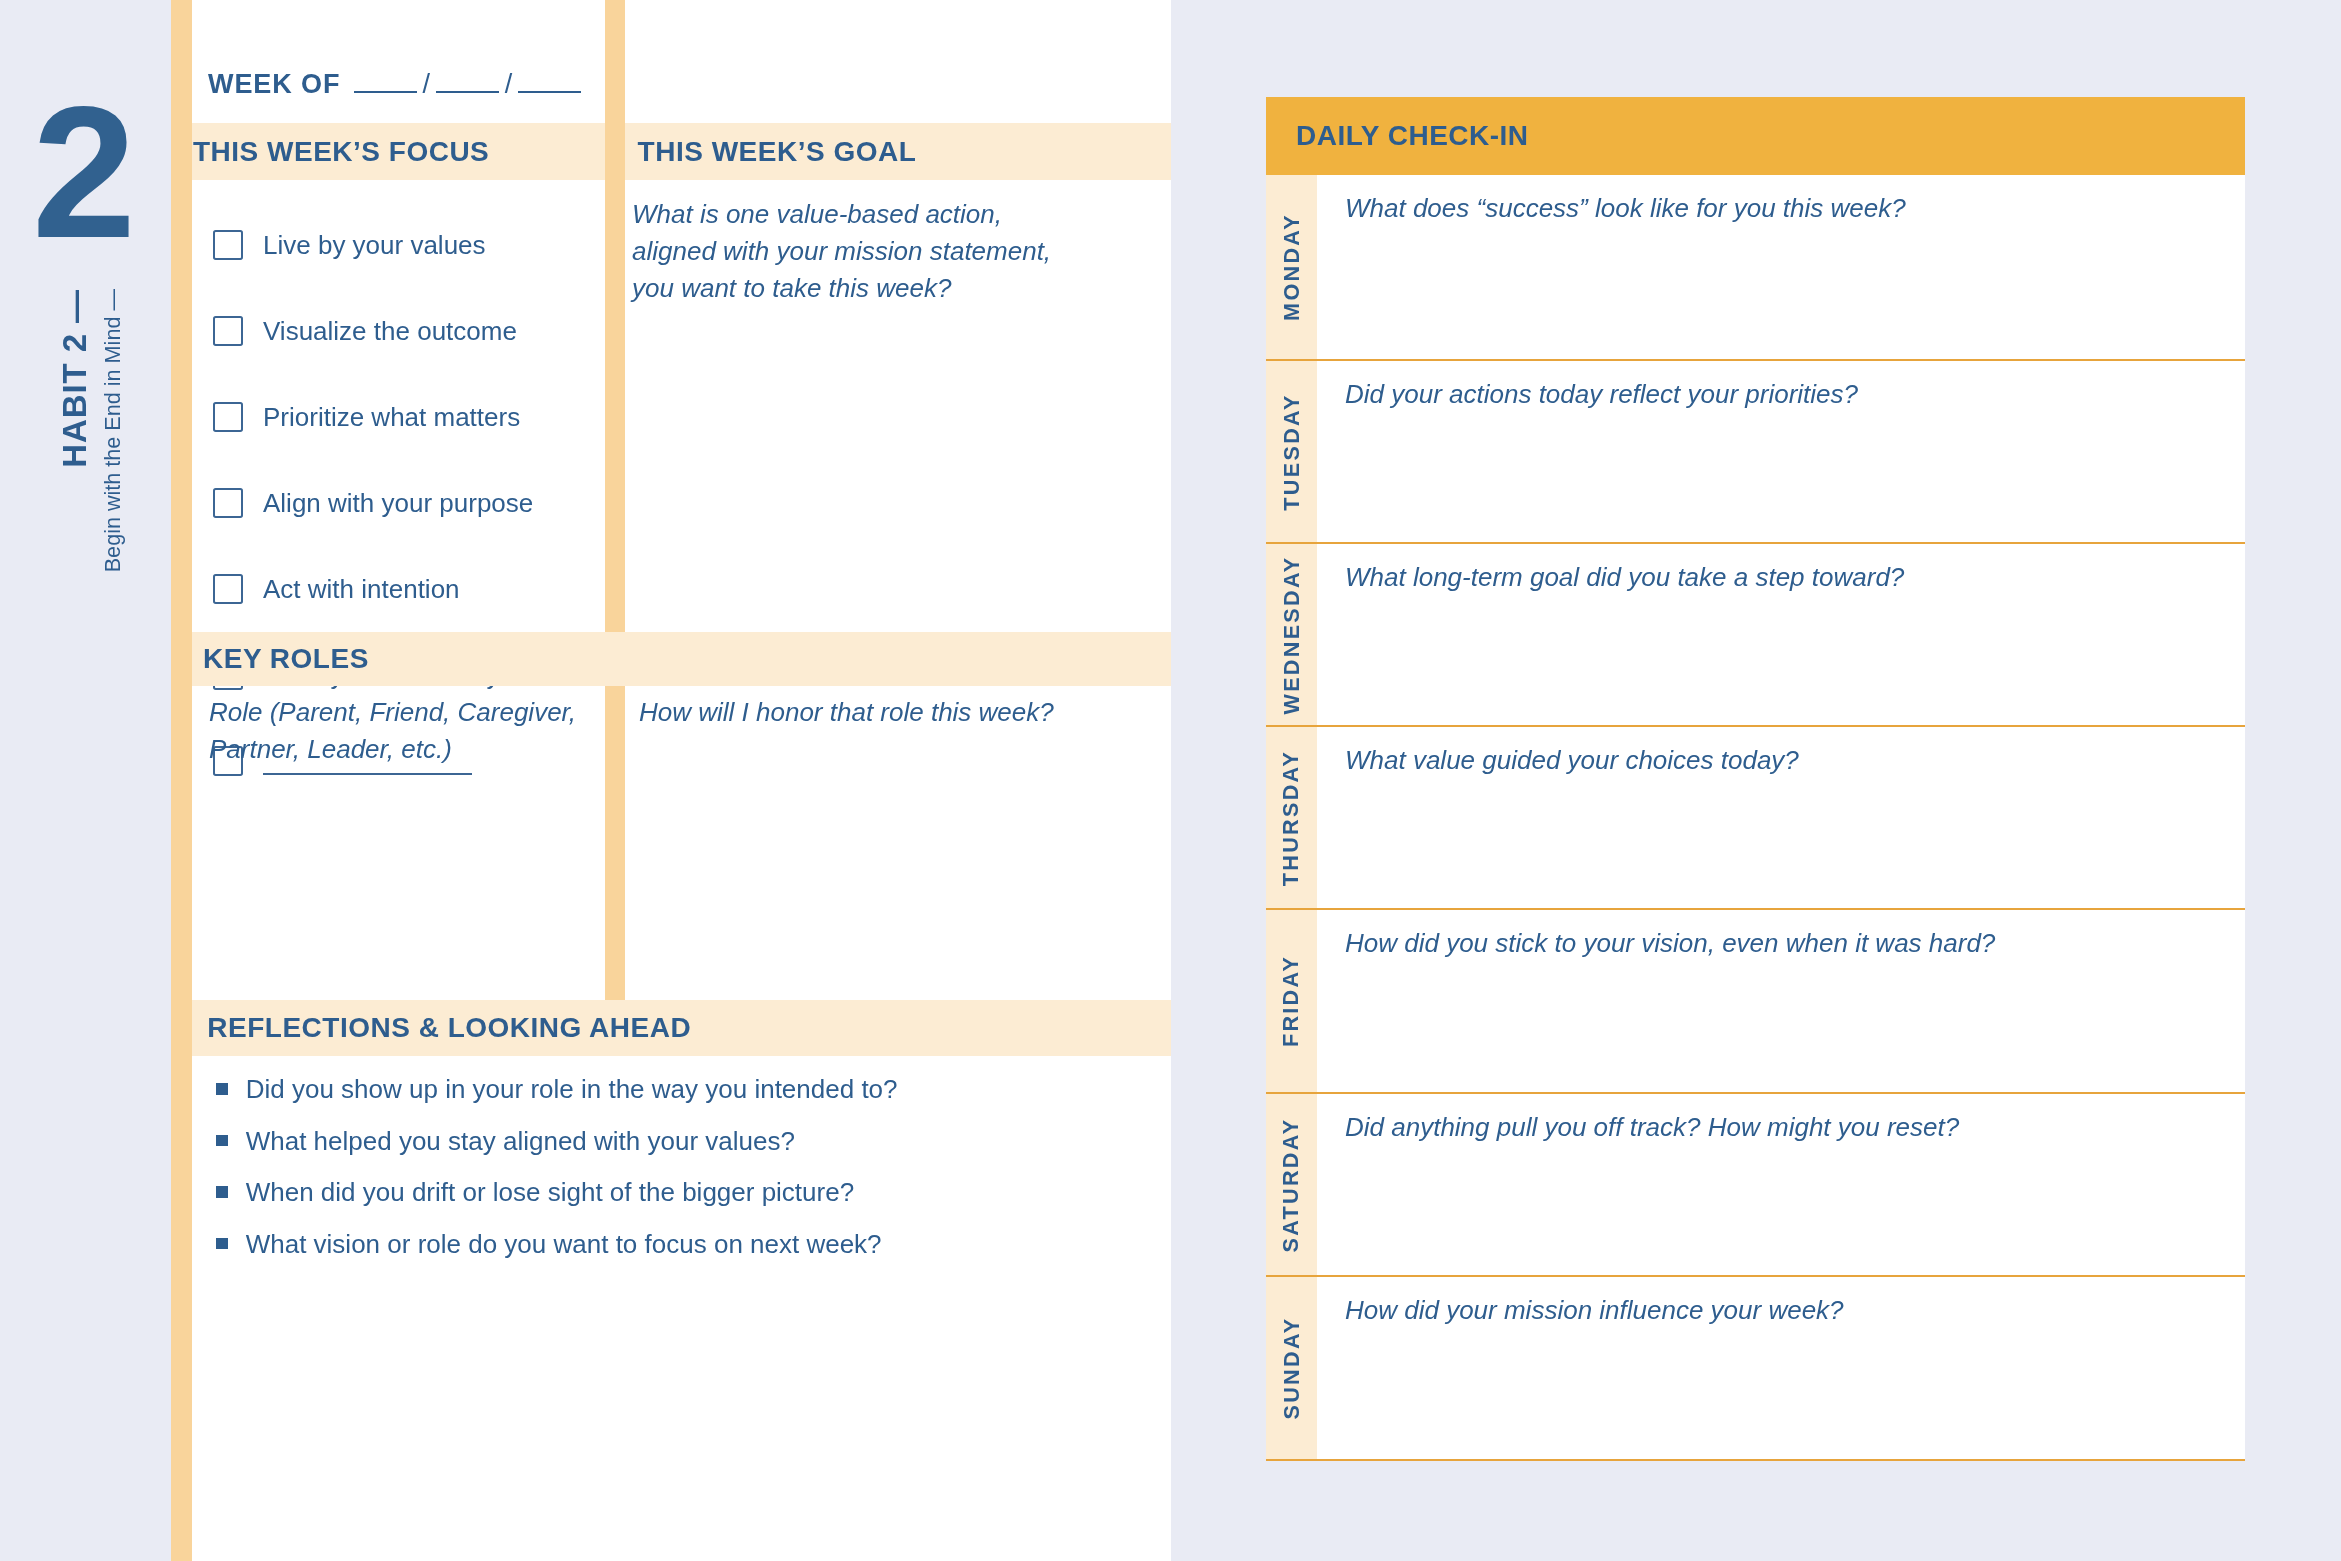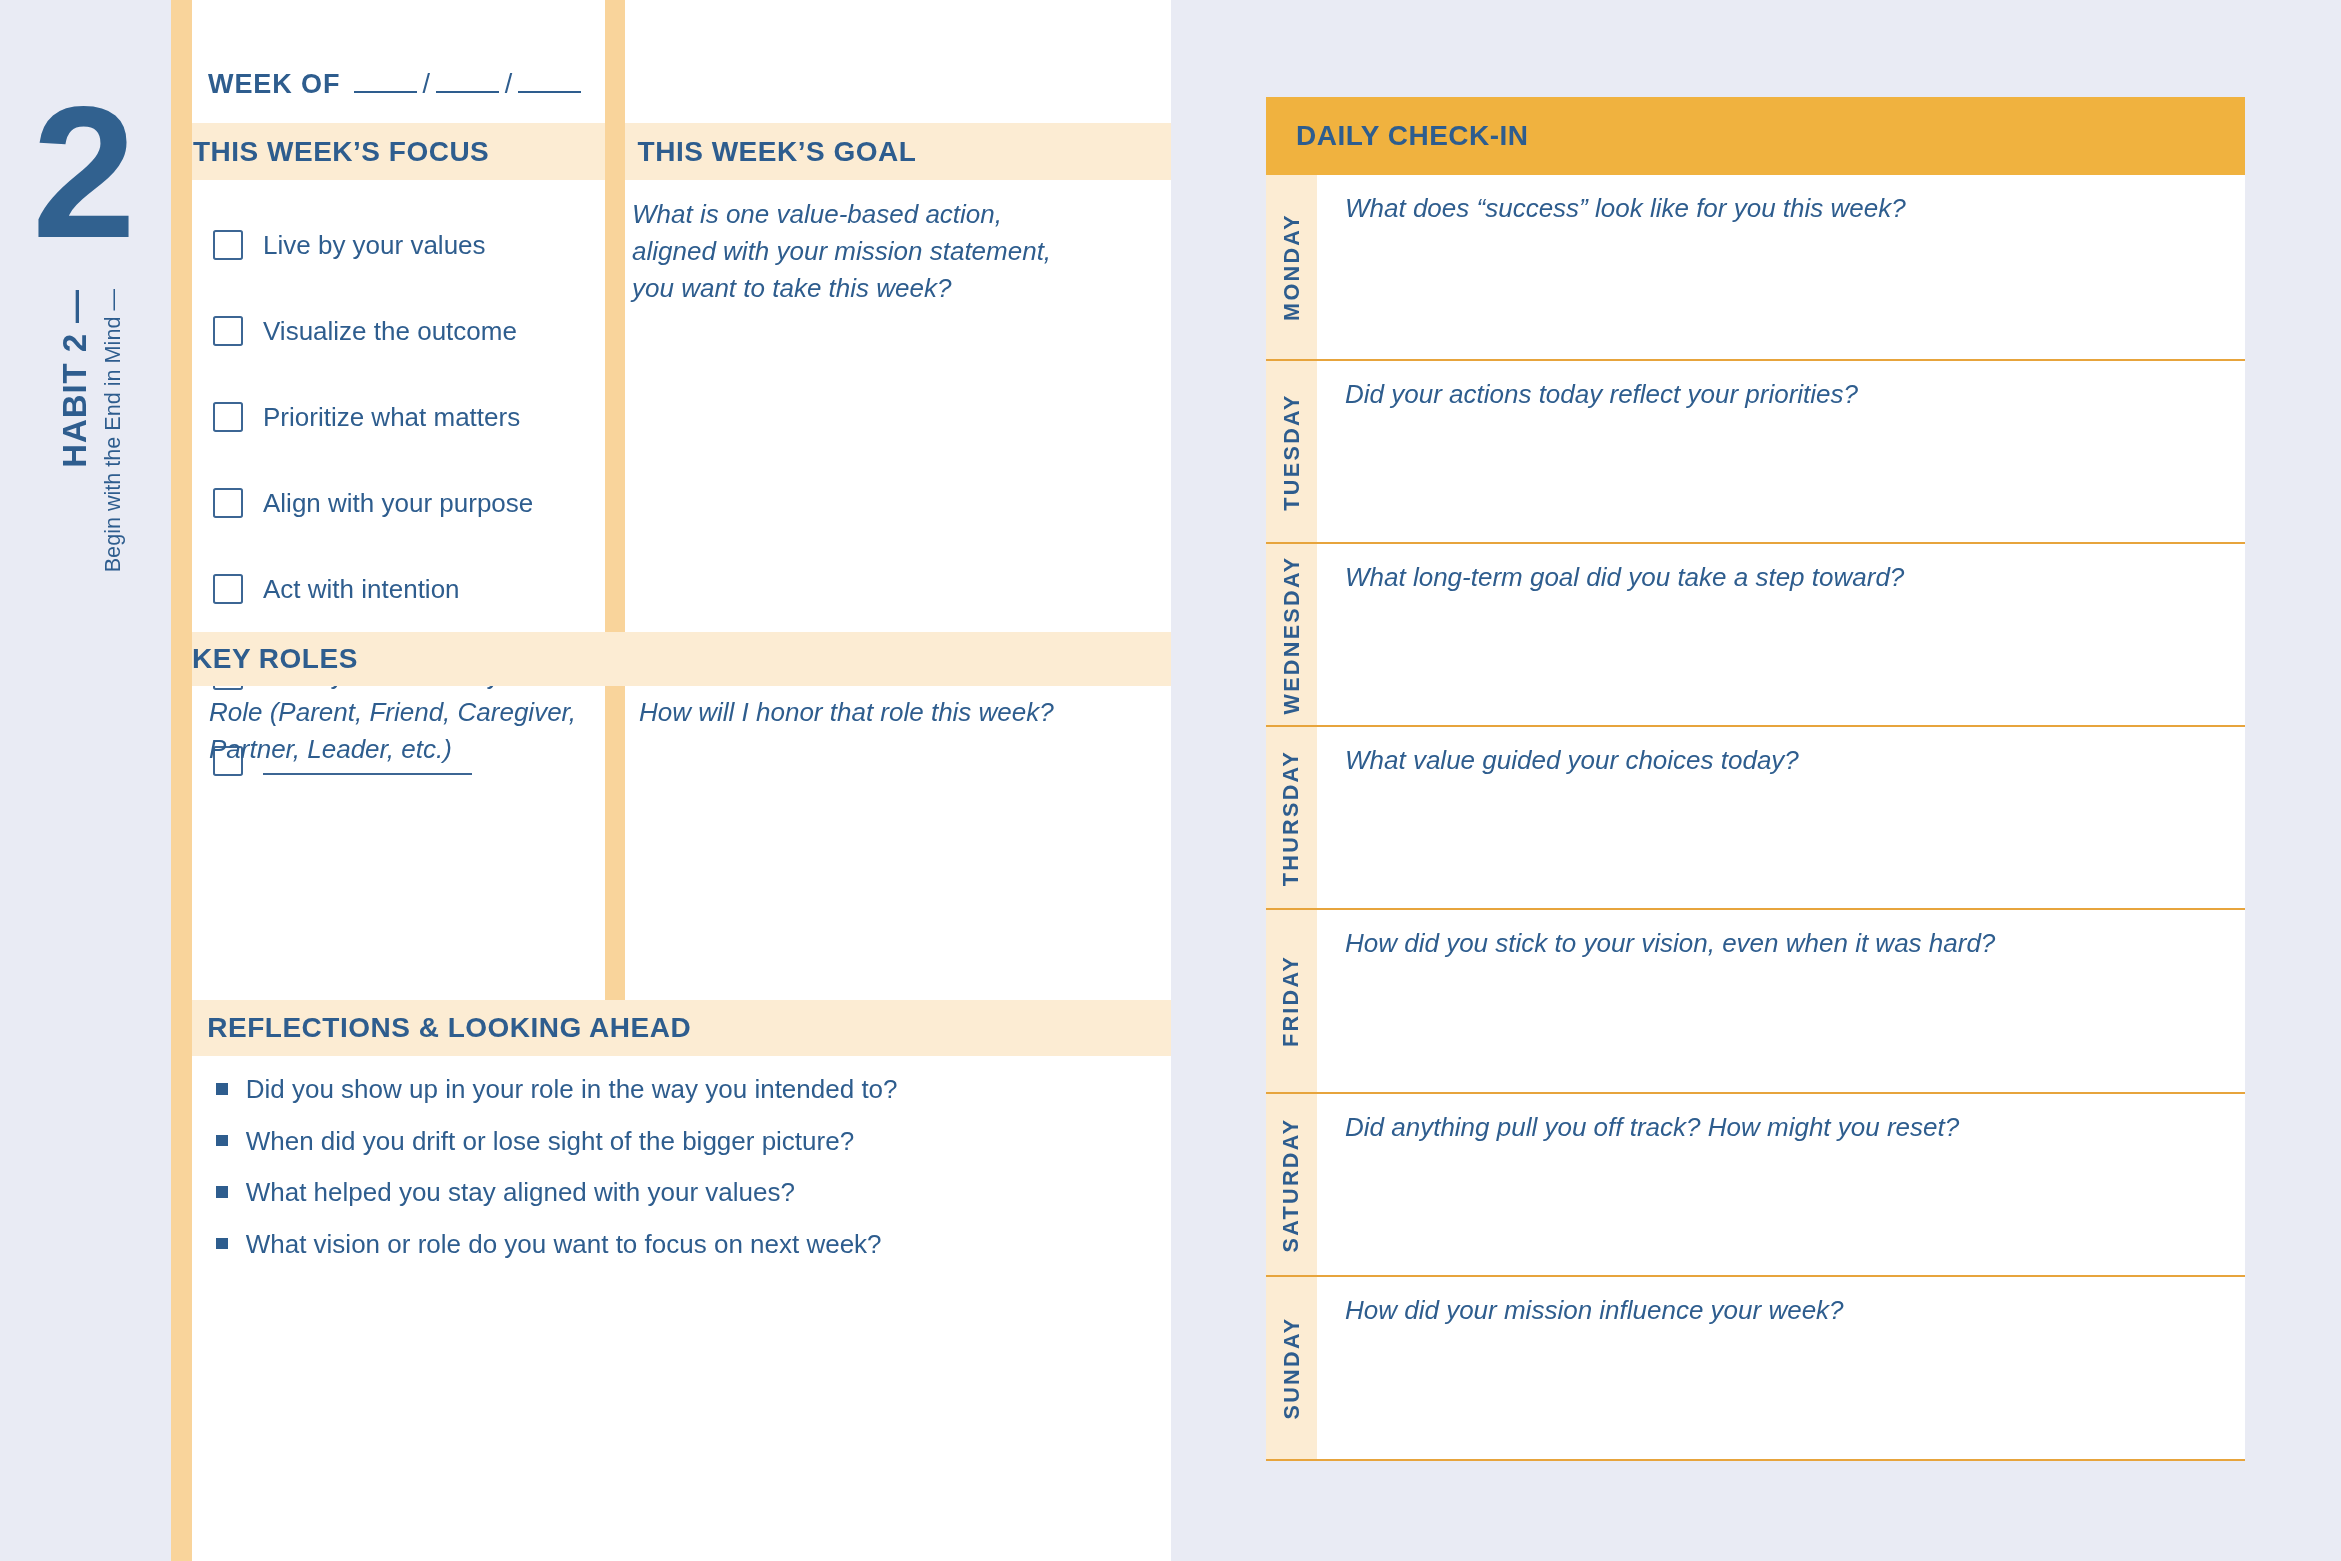--- a/index.html
+++ b/index.html
@@ -34,21 +34,21 @@
   .column-divider{position:absolute;left:434px;top:0;width:20px;height:1000px;background:#f9d49b;}
 
   .week-of{position:absolute;left:37px;top:68px;font-size:27px;font-weight:bold;color:#2e5d8e;letter-spacing:0.9px;}
   .blank{display:inline-block;width:63px;height:23.4px;border-bottom:2.7px solid #2e5d8e;margin:0 5.4px;vertical-align:baseline;}
   .slash{font-weight:normal;font-size:27px;}
 
   .band{position:absolute;height:57px;background:#fcecd3;display:flex;align-items:center;}
   .band-title{font-size:28px;font-weight:bold;color:#2e5d8e;letter-spacing:0.5px;}
   .band-focus{left:21px;top:123px;width:413px;padding-left:1px;box-sizing:border-box;}
   .band-goal{left:454px;top:123px;width:546px;padding-left:12.6px;box-sizing:border-box;}
-  .band-keyroles{left:21px;top:632px;width:979px;height:54px;padding-left:0;box-sizing:border-box;}
+  .band-keyroles{left:21px;top:632px;width:979px;height:54px;padding-left:11px;box-sizing:border-box;}
   .band-reflections{left:21px;top:1000px;width:979px;height:56px;padding-left:15.3px;box-sizing:border-box;}
 
   .checklist{position:absolute;left:42px;top:198px;display:flex;flex-direction:column;gap:24px;}
   .check-item{display:flex;align-items:center;margin-top:32px;}
   .checkbox{width:30px;height:30px;border:2.7px solid #3c6694;border-radius:2.7px;background:#fff;box-sizing:border-box;flex:0 0 auto;}
   .check-label{margin-left:20px;font-size:26px;color:#2e5d8e;line-height:30px;}
   .blank-line{margin-left:20px;width:209px;height:25px;border-bottom:2.7px solid #3c6694;}
 
   .goal-prompt{position:absolute;left:461px;top:196px;width:459px;
     font-size:26px;font-style:italic;color:#2e5d8e;line-height:37px;}
@@ -152,25 +152,25 @@
     <div class="band band-reflections">
       <span class="band-title">REFLECTIONS &amp; LOOKING AHEAD</span>
     </div>
     <div class="reflection-list">
       <div class="reflection-item">
         <span class="bullet-square"></span>
         <span class="reflection-text">Did you show up in your role in the way you intended to?</span>
       </div>
       <div class="reflection-item">
         <span class="bullet-square"></span>
+        <span class="reflection-text">What helped you stay aligned with your values?</span>
+      </div>
+      <div class="reflection-item">
+        <span class="bullet-square"></span>
         <span class="reflection-text">When did you drift or lose sight of the bigger picture?</span>
-      </div>
-      <div class="reflection-item">
-        <span class="bullet-square"></span>
-        <span class="reflection-text">What helped you stay aligned with your values?</span>
       </div>
       <div class="reflection-item">
         <span class="bullet-square"></span>
         <span class="reflection-text">What vision or role do you want to focus on next week?</span>
       </div>
     </div>
   </div>
 
   <div class="checkin">
     <div class="checkin-header">

